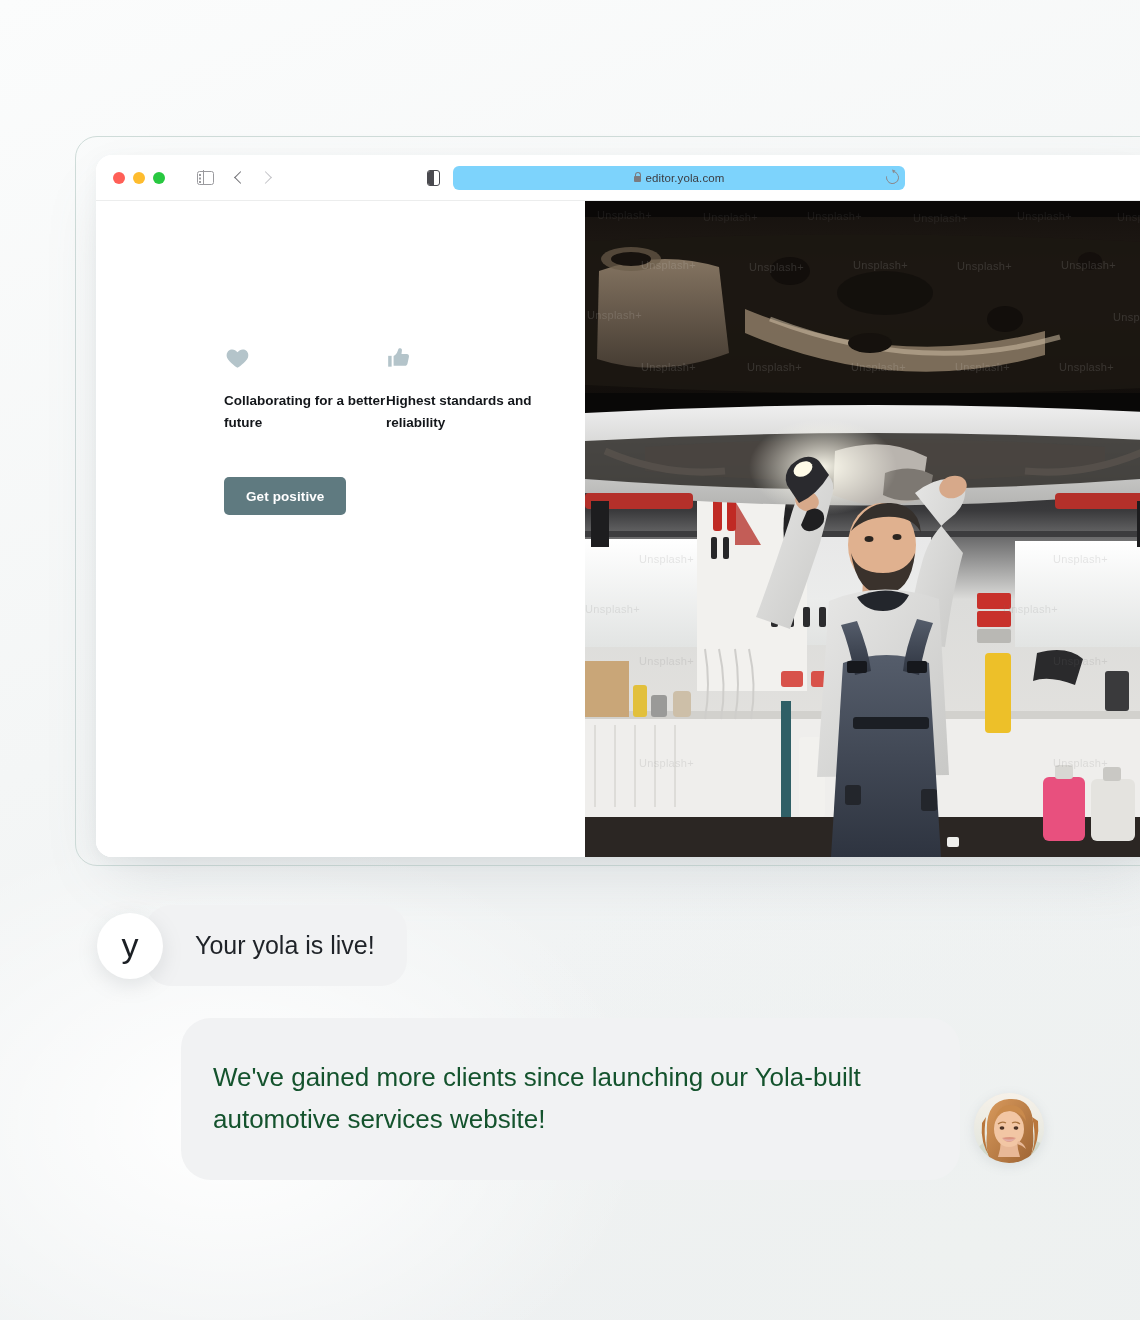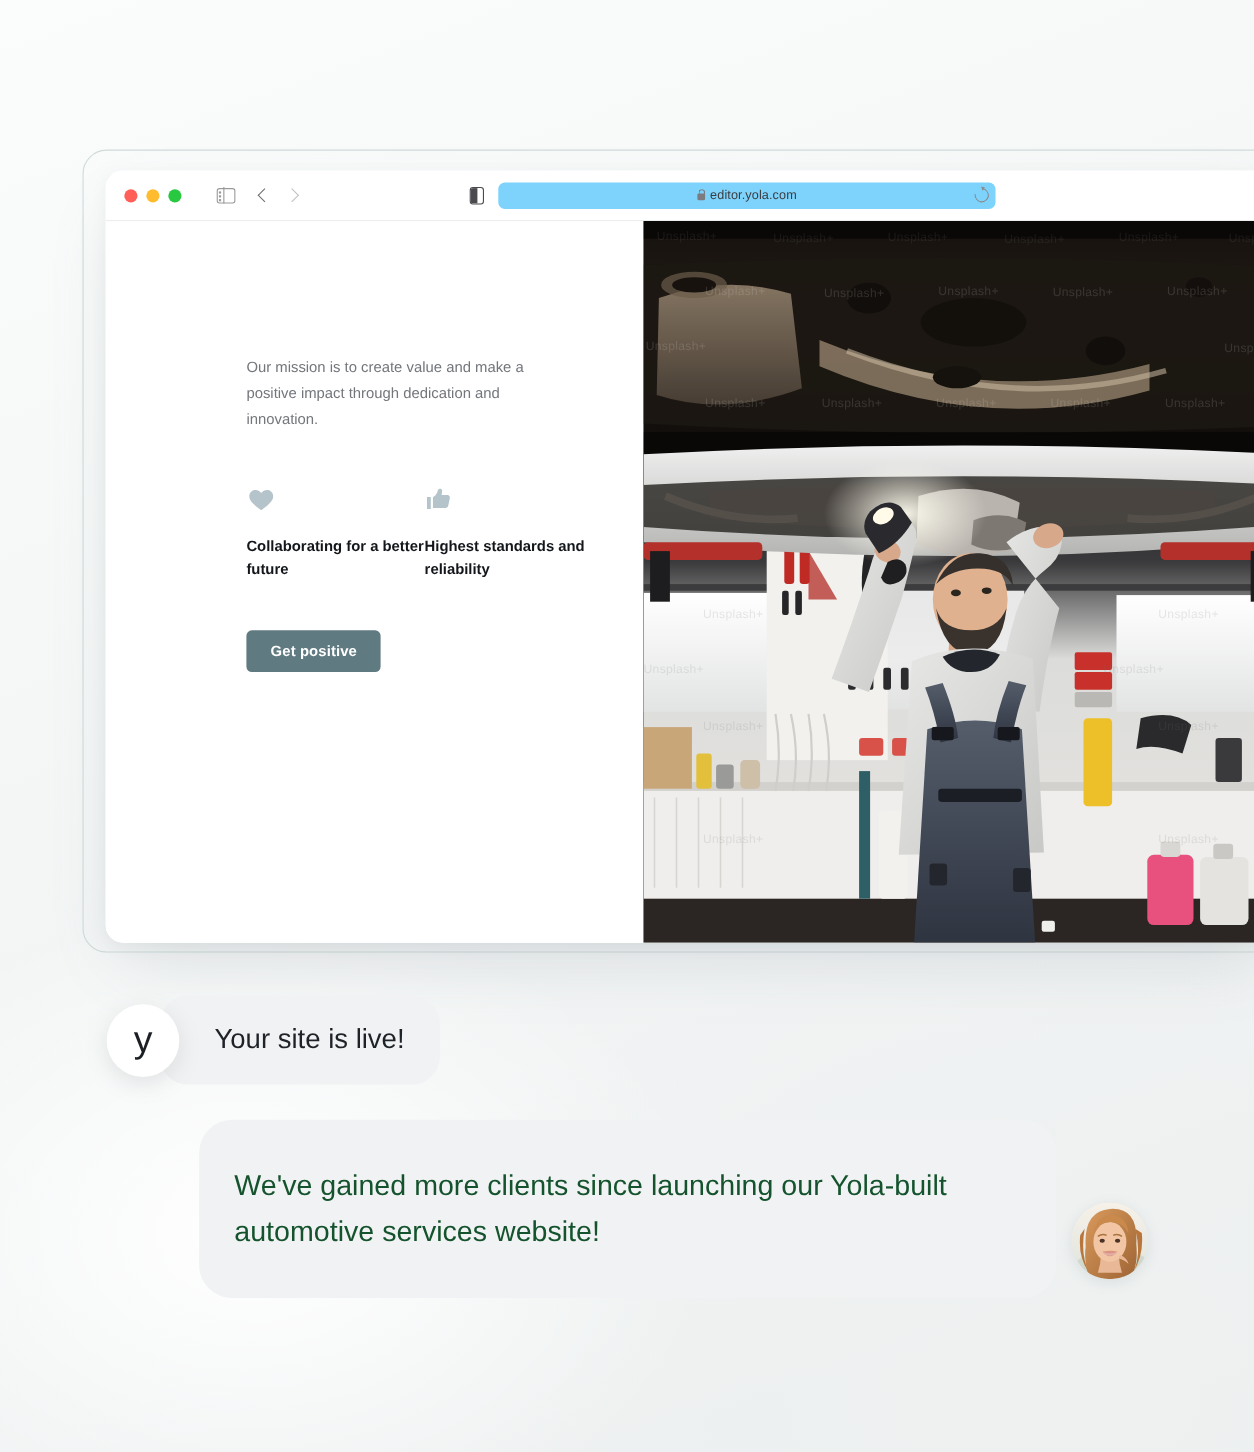--- a/index.html
+++ b/index.html
@@ -333,21 +333,20 @@
       <div class="lock-icon"></div>
       <span class="url-text">editor.yola.com</span>
     </div>
 
     <div class="reload-icon"></div>
   </div>
 
   <div class="page">
 
     <div class="hero-left">
-      <p class="hero-sub">Our mission is to create value and make a positive impact through dedication and innovation.</p>
 
       <div class="features">
         <div class="feature">
           <span class="feature-icon">
             <svg width="27" height="26" viewBox="0 0 24 24" fill="currentColor" aria-hidden="true">
               <path d="M12 21s-7.8-4.9-9.6-9.3C1.1 8.2 3 4.6 6.4 4.1c2.2-.3 4.2.8 5.6 2.6 1.4-1.8 3.4-2.9 5.6-2.6 3.4.5 5.3 4.1 4 7.6C19.8 16.1 12 21 12 21z"></path>
             </svg>
           </span>
           <div class="feature-label">Collaborating for a better future</div>
         </div>
@@ -578,21 +577,21 @@
 
   </div>
 </div>
 
 <div class="chat">
 
   <div class="chat-row-one">
     <div class="brand-avatar">
       <span>y</span>
     </div>
-    <div class="bubble bubble-one">Your site is live!</div>
+    <div class="bubble bubble-one">Your yola is live!</div>
   </div>
 
   <div class="bubble bubble-two">We've gained more clients since launching our Yola-built automotive services website!</div>
 </div>
 
 <div class="person-avatar">
   <svg viewBox="0 0 70 70" aria-hidden="true">
     <defs>
       <linearGradient id="bgP" x1="0" y1="0" x2="0" y2="1">
         <stop offset="0" stop-color="#f6f1e9"></stop>

